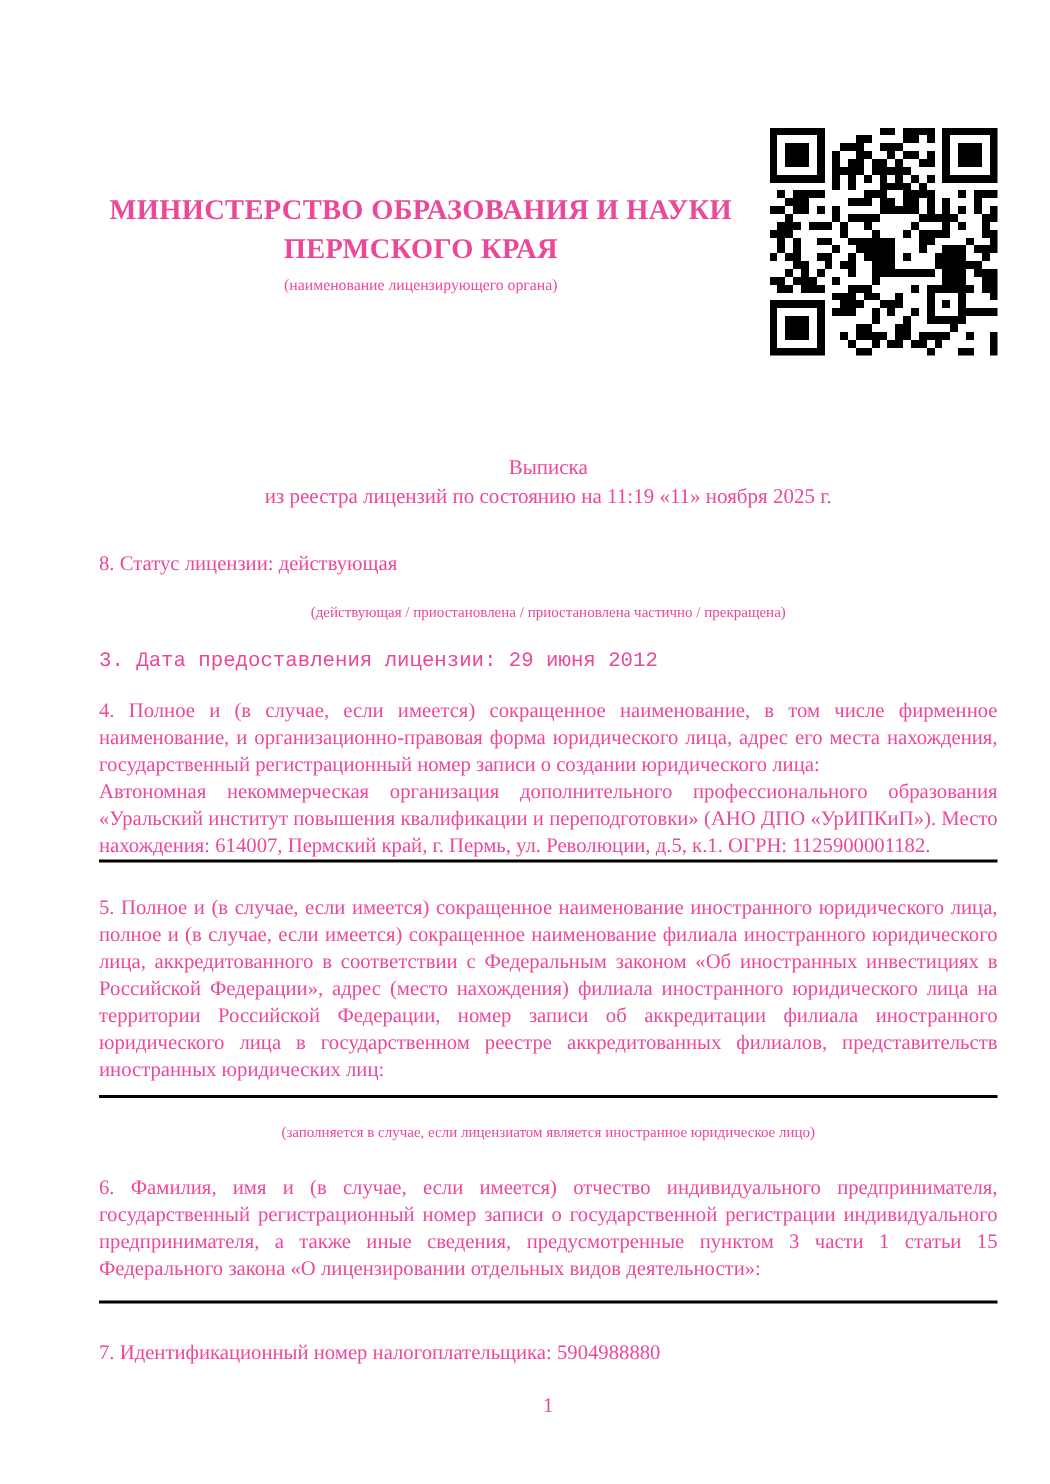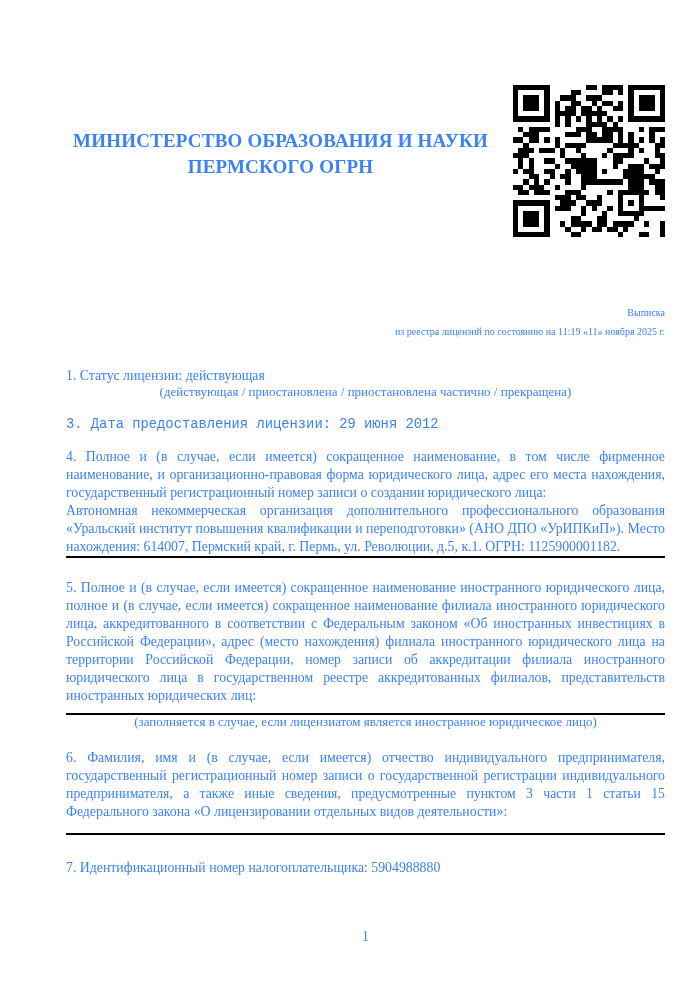--- a/index.html
+++ b/index.html
@@ -1,41 +1,41 @@
 <!DOCTYPE html>
 <html lang="ru"><head>
 <meta charset="utf-8">
 <style>
   html,body { margin:0; padding:0; background:#ffffff; }
   .page {
     position:relative;
     width:700px; height:989px;
     background:#ffffff;
-    color:#3b82f6;
+    color:#ec4899;
     font-family:"Liberation Serif","DejaVu Serif",serif;
     overflow:hidden;
     margin:0 auto;
   }
   .content { position:absolute; left:66px; top:0; width:599px; }
 
   
   .header-row { display:flex; align-items:flex-start; }
   .ministry { flex:1; text-align:center; margin-top:128px; padding-right:18px; }
   .ministry-name { font-weight:bold; font-size:19px; line-height:26px; letter-spacing:0.2px; }
   .ministry-caption { font-size:10.5px; line-height:13px; margin-top:4px; }
   .qr-box { width:152px; height:152px; margin-top:85px; flex:0 0 auto; }
   .qr-box svg { display:block; }
 
   
-  .doc-title { text-align:right; margin-top:66px; font-size:10px; line-height:19px; }
+  .doc-title { text-align:center; margin-top:66px; font-size:14px; line-height:19px; }
 
   
   .item { font-size:13.8px; line-height:18px; text-align:justify; }
   .item p { margin:0; }
-  .caption { font-size:13px; line-height:14px; text-align:center; margin-top:0; }
+  .caption { font-size:10px; line-height:14px; text-align:center; margin-top:17px; }
   .fill-line { border:0; border-top:2px solid #000; margin:0; height:0; }
 
   .mt-item1 { margin-top:26px; }
   .mt-item2 { margin-top:17px; }
   .mt-item3 { margin-top:17px;font-family:Liberation Mono, monospace; }
   .mt-item4 { margin-top:14px; }
   .mt-item5 { margin-top:21px; }
   .mt-item6 { margin-top:20px; }
   .mt-item7 { margin-top:24px; }
   .rule-gap-5 { margin-top:8px; }
@@ -45,21 +45,22 @@
 </style>
 </head>
 <body>
 
 <div class="page">
   <div class="content">
 
     <div class="header-row">
       <div class="ministry">
         <div class="ministry-name">МИНИСТЕРСТВО ОБРАЗОВАНИЯ И НАУКИ</div>
-        <div class="ministry-name">ПЕРМСКОГО ОГРН</div>
+        <div class="ministry-name">ПЕРМСКОГО КРАЯ</div>
+        <div class="ministry-caption">(наименование лицензирующего органа)</div>
       </div>
       <div class="qr-box">
         <svg id="qr" viewBox="0 0 29 29" width="152" height="152" shape-rendering="crispEdges" fill="#000000" aria-hidden="true">
             <rect x="0" y="0" width="1" height="1"></rect>
             <rect x="1" y="0" width="1" height="1"></rect>
             <rect x="2" y="0" width="1" height="1"></rect>
             <rect x="3" y="0" width="1" height="1"></rect>
             <rect x="4" y="0" width="1" height="1"></rect>
             <rect x="5" y="0" width="1" height="1"></rect>
             <rect x="6" y="0" width="1" height="1"></rect>
@@ -470,21 +471,21 @@
           </svg>
       </div>
     </div>
 
     <div class="doc-title">
       <div>Выписка</div>
       <div>из реестра лицензий по состоянию на 11:19 «11» ноября 2025 г.</div>
     </div>
 
     <div class="item mt-item1">
-      <p>1. Статус лицензии: действующая</p>
+      <p>8. Статус лицензии: действующая</p>
       <div class="caption">(действующая / приостановлена / приостановлена частично / прекращена)</div>
     </div>
 
 
     <div class="item mt-item3">
       <p>3. Дата предоставления лицензии: 29 июня 2012</p>
     </div>
 
     <div class="item mt-item4">
       <p>4. Полное и (в случае, если имеется) сокращенное наименование, в том числе фирменное наименование, и организационно-правовая форма юридического лица, адрес его места нахождения, государственный регистрационный номер записи о создании юридического лица:</p>

